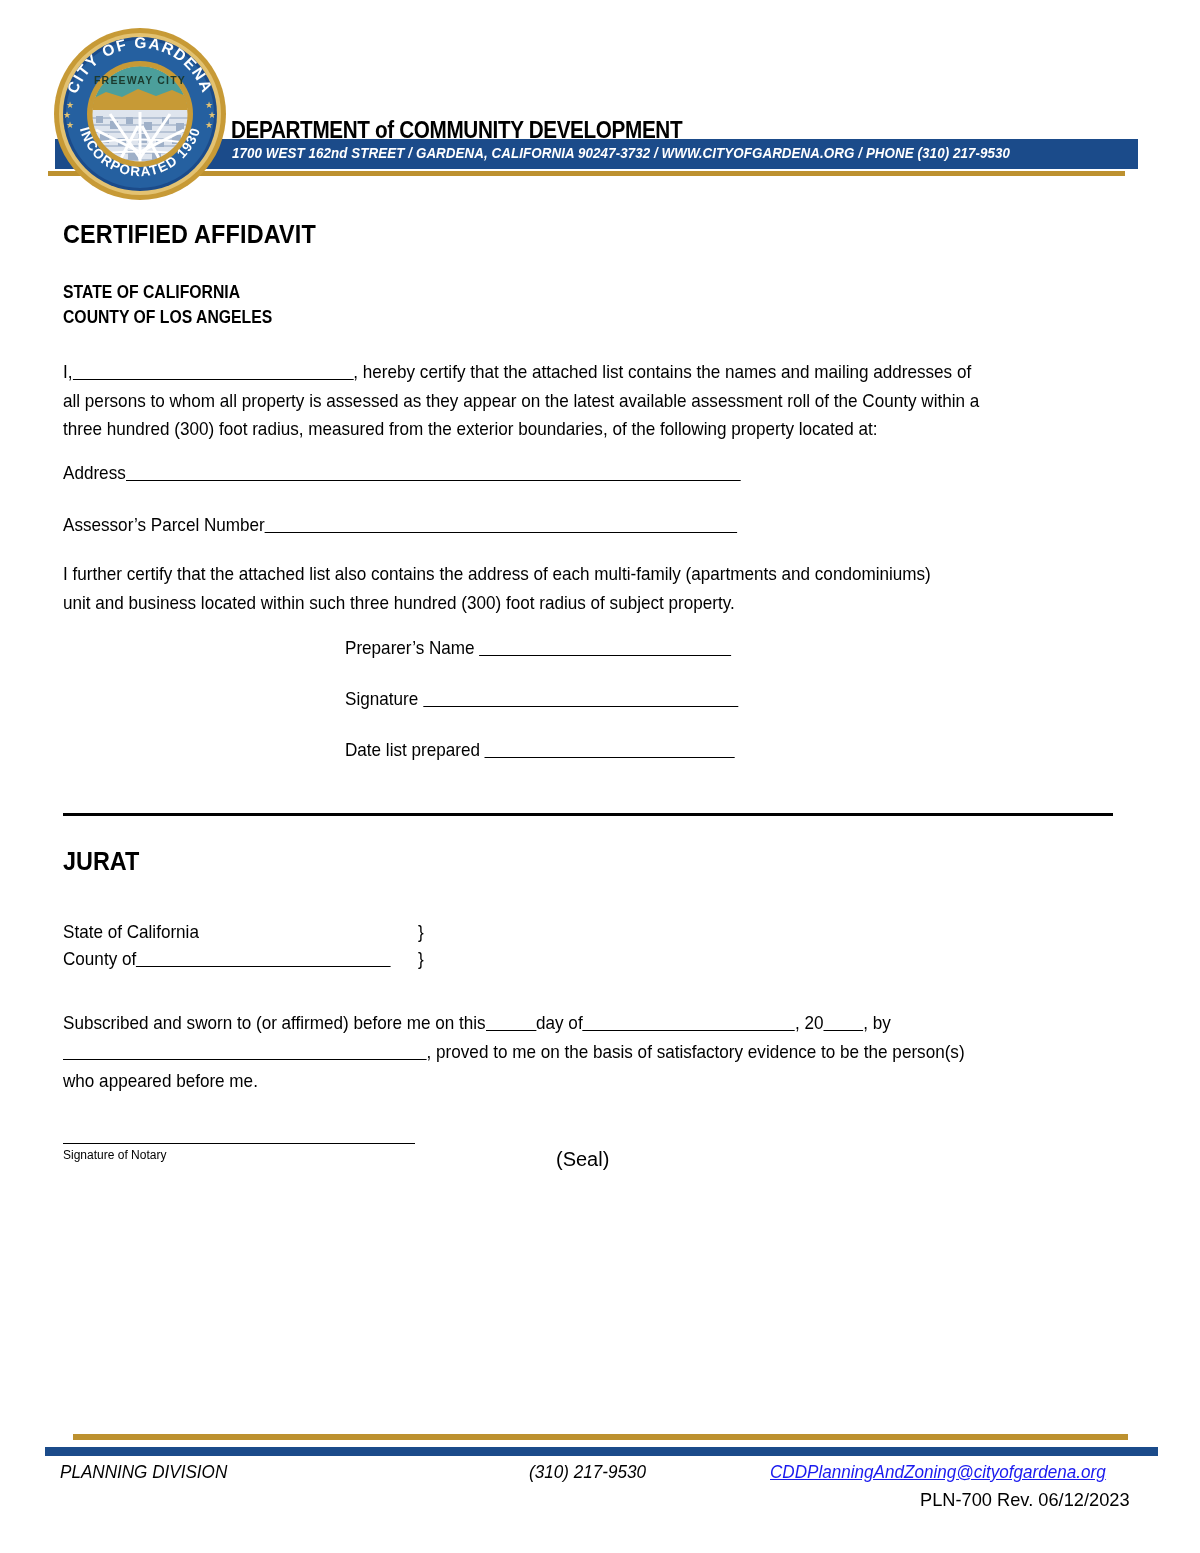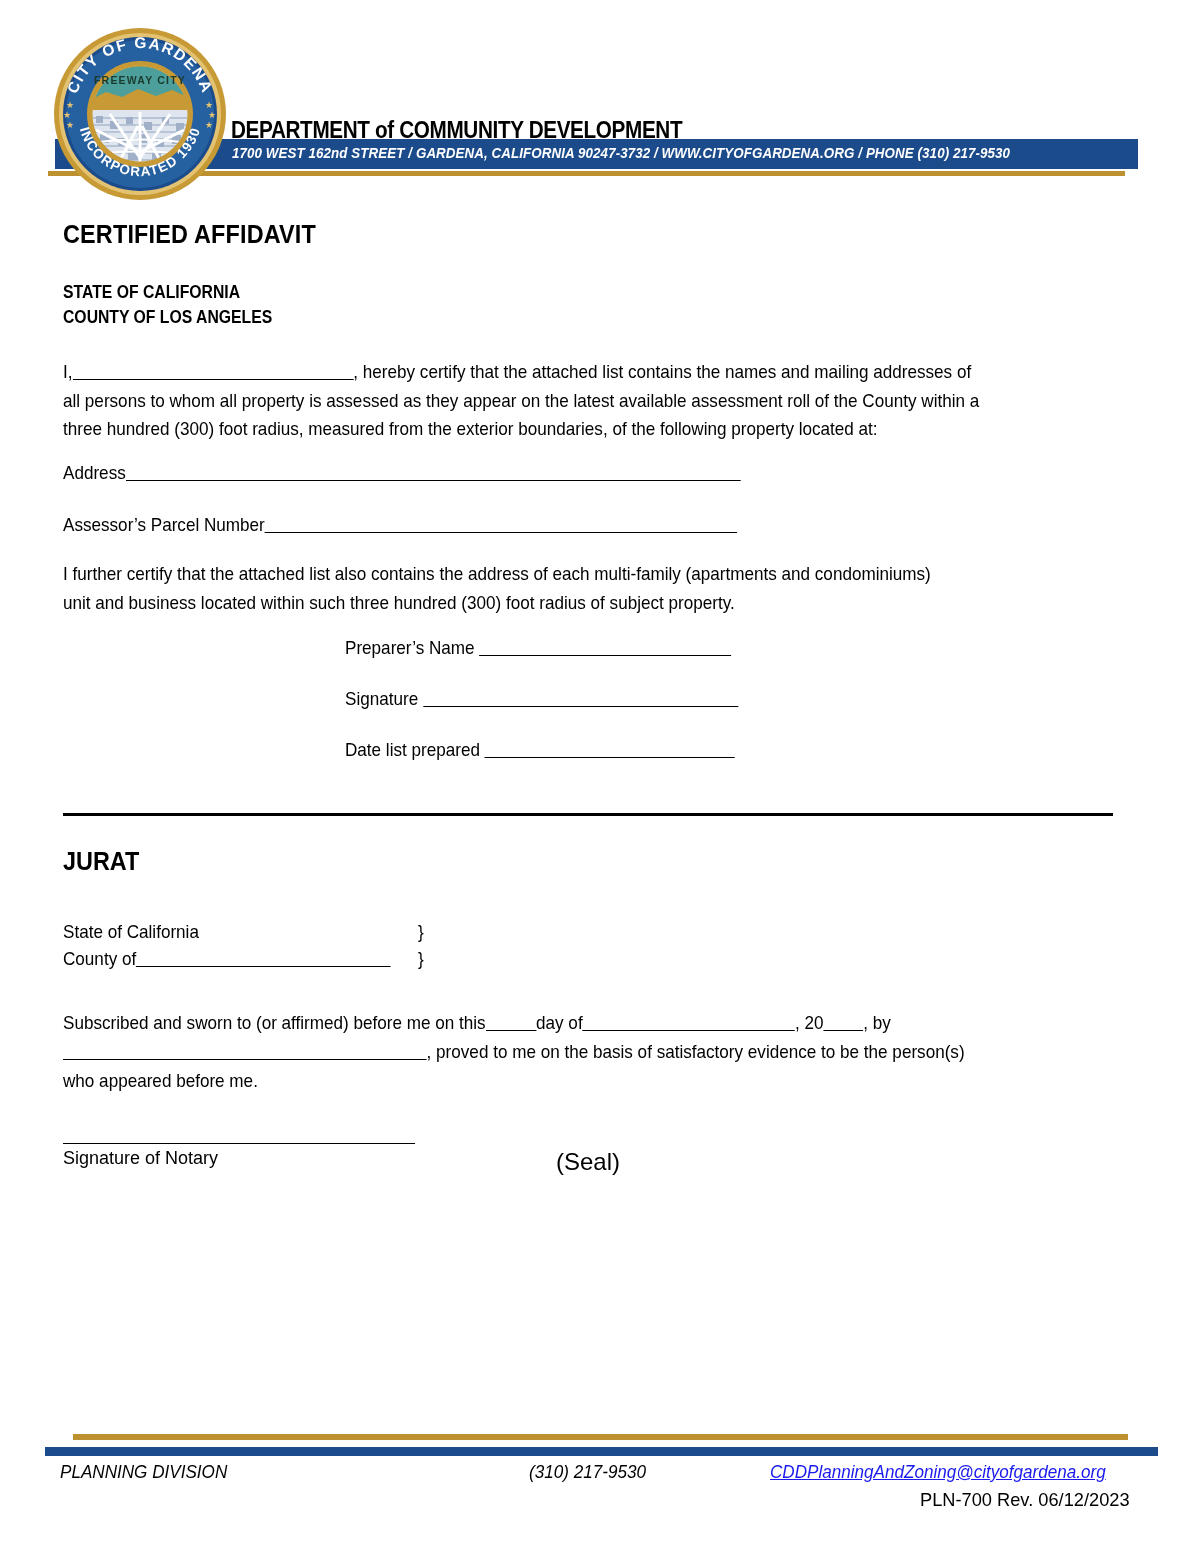--- a/index.html
+++ b/index.html
@@ -191,29 +191,29 @@
     top: 1143px;
     width: 352px;
     height: 0;
     border-top: 1.7px solid #000;
   }
   .notary-label {
     position: absolute;
     left: 63px;
     top: 1148px;
     font-family: "Liberation Sans", sans-serif;
-    font-size: 18px;
+    font-size: 12px;
     white-space: nowrap;
   }
   .seal-label {
     position: absolute;
     left: 556px;
     top: 1148px;
     font-family: "Liberation Sans", sans-serif;
-    font-size: 24px;
+    font-size: 20px;
     white-space: nowrap;
   }
 
   
   .ftr-gold {
     position: absolute;
     left: 73px;
     top: 1434px;
     width: 1055px;
     height: 6px;

